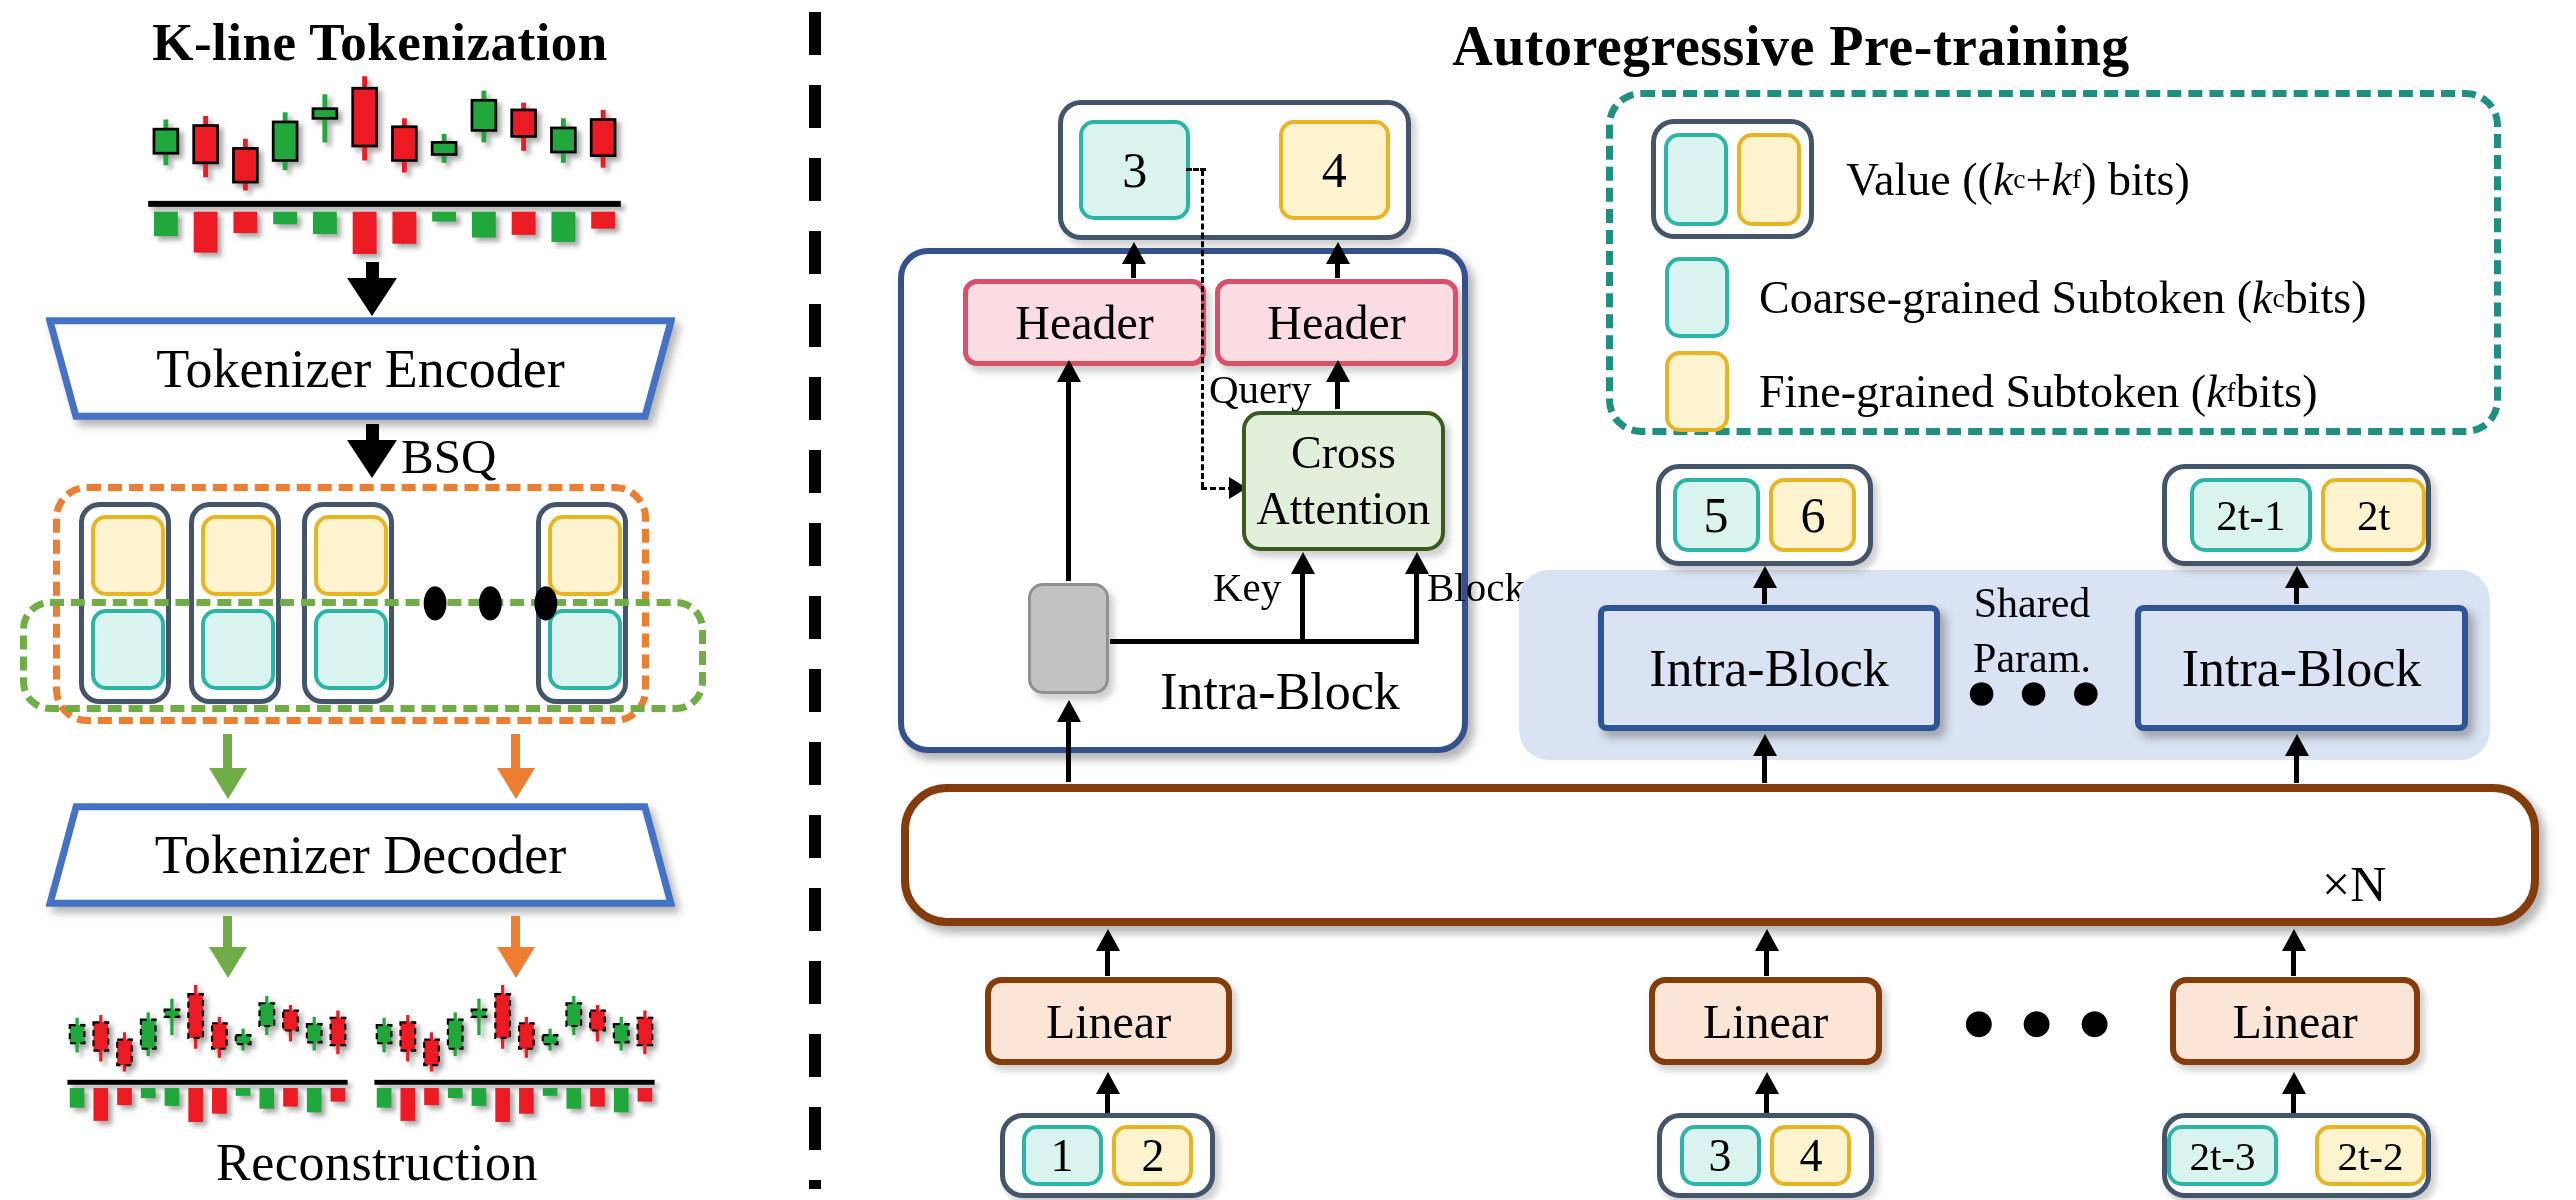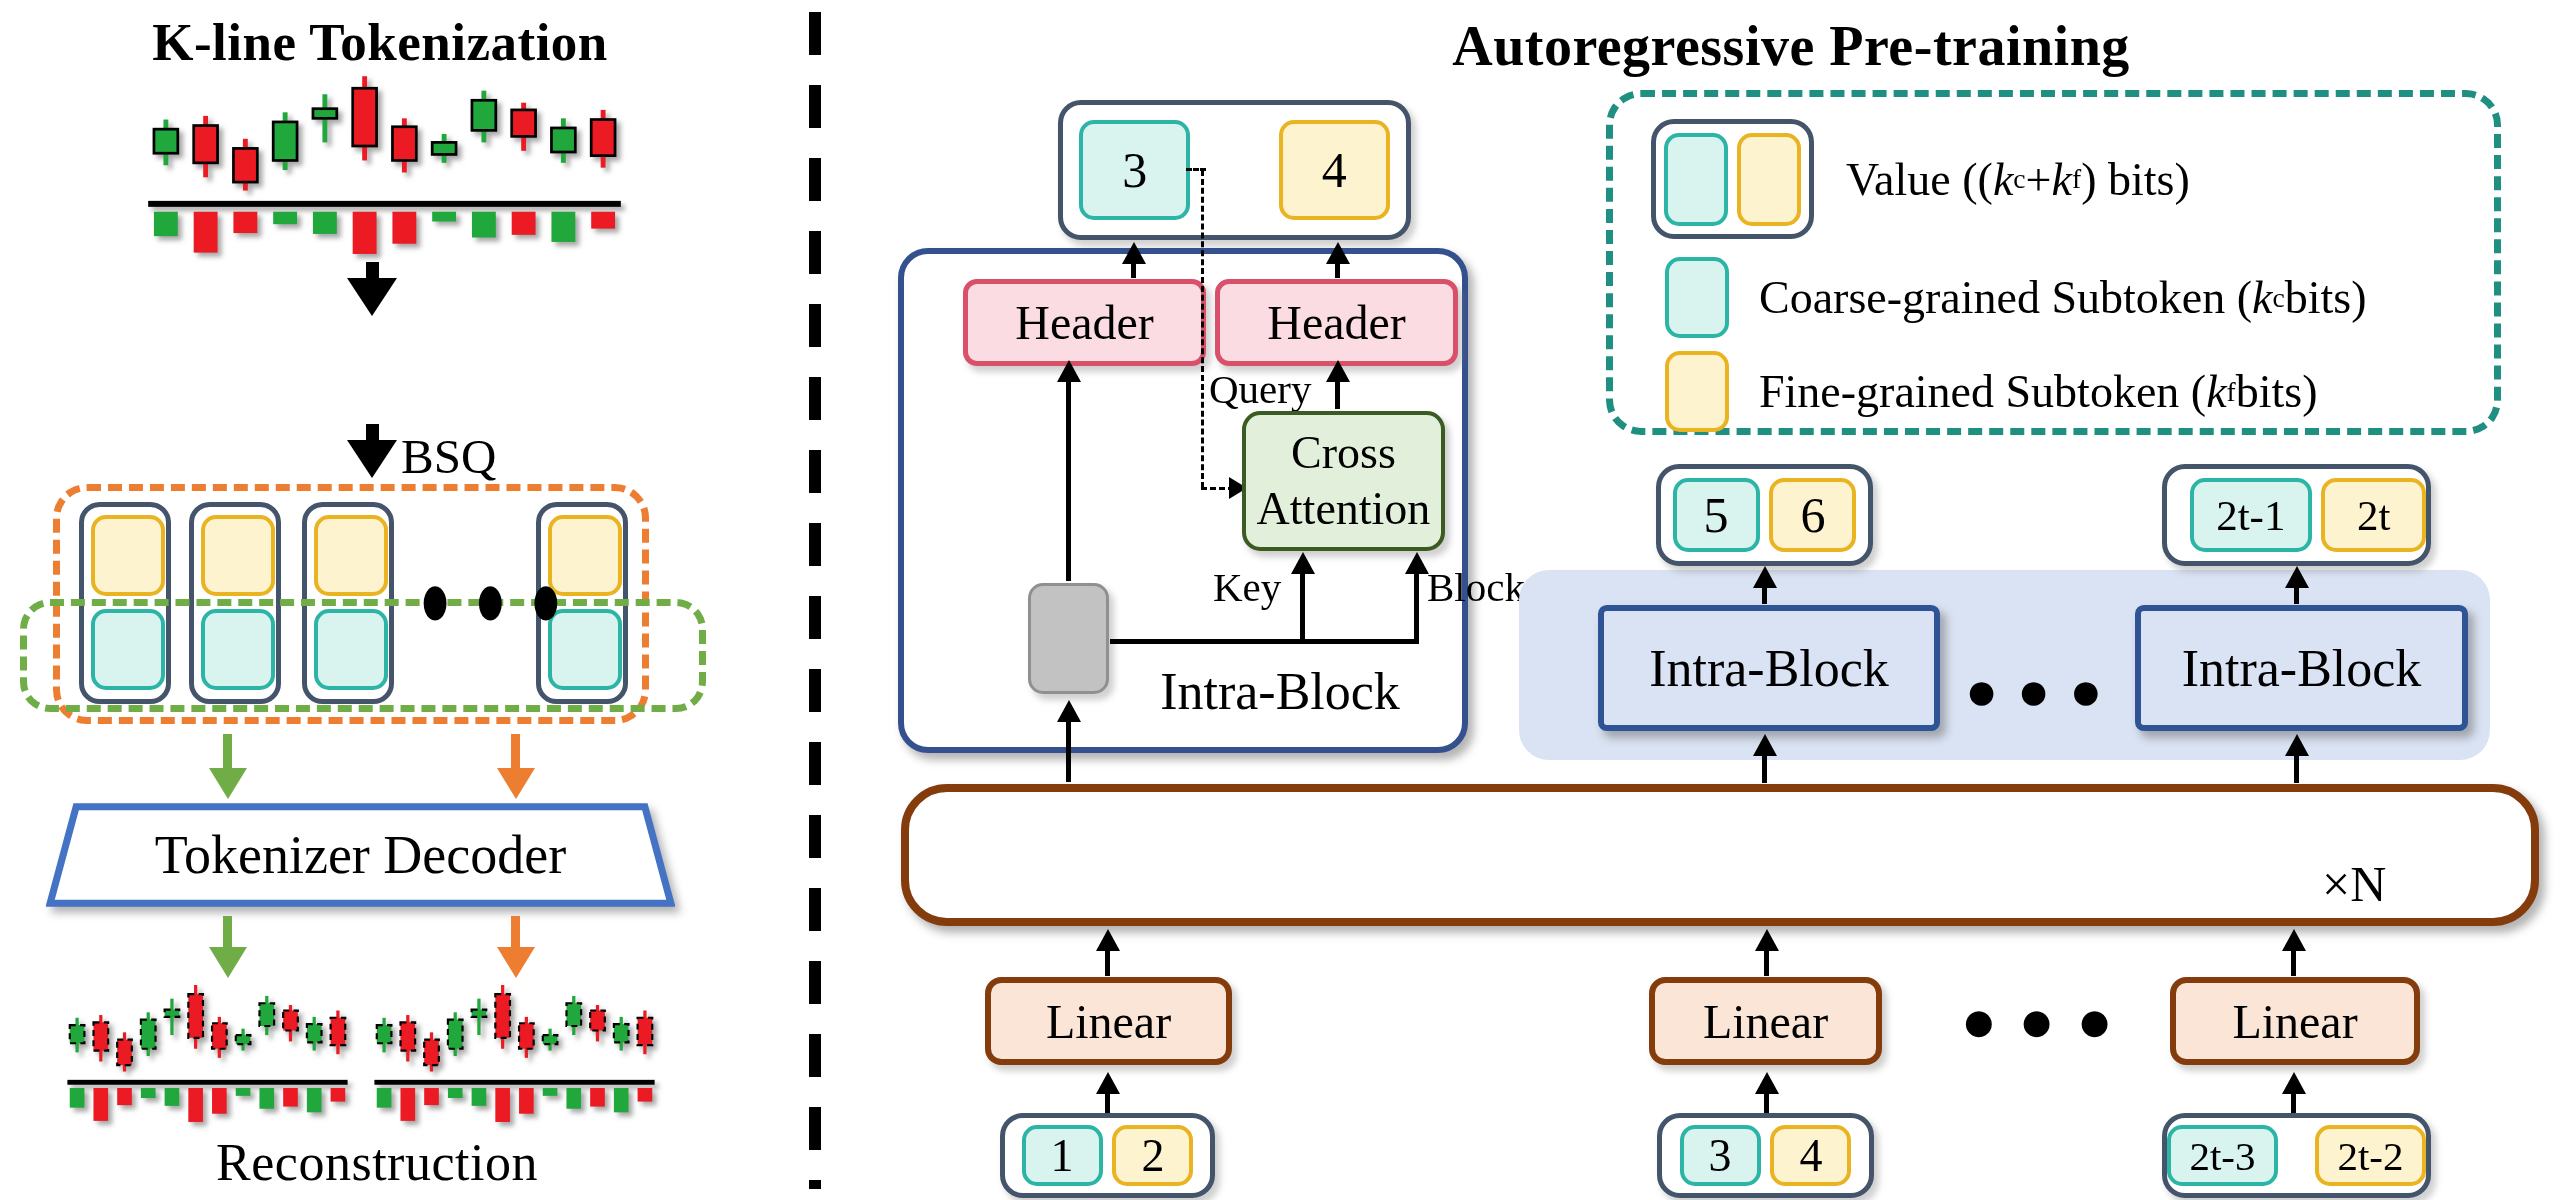--- a/index.html
+++ b/index.html
@@ -99,20 +99,26 @@
           <rect x="674.6666666666666" y="250" width="44" height="42.64" fill="#EC1B23"></rect>
           <rect x="747.9999999999999" y="250" width="44" height="55.76" fill="#21A83C"></rect>
           <rect x="821.3333333333333" y="250" width="44" height="31.16" fill="#EC1B23"></rect>
         </svg></div>
 
     <div class="arrow down big abs" style="left:347px;top:262px;height:54px;">
         <div class="shaft"></div>
         <div class="head"></div>
       </div>
 
+    <div class="abs" style="left:46px;top:317px;width:629px;height:103px;">
+      <svg width="629" height="103" viewBox="0 0 1160 190" style="filter:drop-shadow(5.4px 6.5px 4.3px rgba(0,0,0,.3));">
+        <polygon points="7,7 1153,7 1105,183 55,183" fill="#ffffff" stroke="#4472C4" stroke-width="13"></polygon>
+      </svg>
+      <div class="abs" style="left:0;top:0;width:629px;height:103px;display:flex;align-items:center;justify-content:center;font-size:54px;">Tokenizer Encoder</div>
+    </div>
 
     <div class="arrow down big abs" style="left:347px;top:424px;height:54px;">
         <div class="shaft"></div>
         <div class="head"></div>
       </div>
     <div class="label" style="left:401px;top:428px;font-size:49px;">BSQ</div>
 
     <div class="dashedbox" style="left:53px;top:484px;width:596px;height:240px;border-width:7px;border-color:var(--arrow-orange);border-radius:34px;"></div>
 
     <div class="dashedbox" style="left:19.5px;top:599px;width:686px;height:113px;border-width:7px;border-color:var(--arrow-green);border-radius:30px;z-index:3;"></div>
@@ -368,20 +374,24 @@
     </div>
   </div>
 
   <div class="abs shadow" style="left:1598px;top:605px;width:342px;height:126px;background:var(--periwinkle);border:6px solid var(--intra-inner-border);border-radius:8.7px;box-sizing:border-box;display:flex;align-items:center;justify-content:center;font-size:52px;">
     <span>Intra-Block</span>
   </div>
   <div class="abs shadow" style="left:2135px;top:605px;width:333px;height:126px;background:var(--periwinkle);border:6px solid var(--intra-inner-border);border-radius:8.7px;box-sizing:border-box;display:flex;align-items:center;justify-content:center;font-size:52px;">
     <span>Intra-Block</span>
   </div>
 
+  <div class="label" style="left:1948px;top:576px;width:168px;text-align:center;font-size:42px;line-height:1.32;">
+    <span>Shared</span><br>
+    <span>Param.</span>
+  </div>
   <div class="abs edots" style="left:1968px;top:673px;font-size:31px;letter-spacing:7.6px;">● ● ●</div>
 
   <div class="arrow up thin abs" style="left:1752px;top:566px;height:38px;">
       <div class="head"></div>
       <div class="shaft"></div>
     </div>
   <div class="arrow up thin abs" style="left:2284px;top:566px;height:38px;">
       <div class="head"></div>
       <div class="shaft"></div>
     </div>

